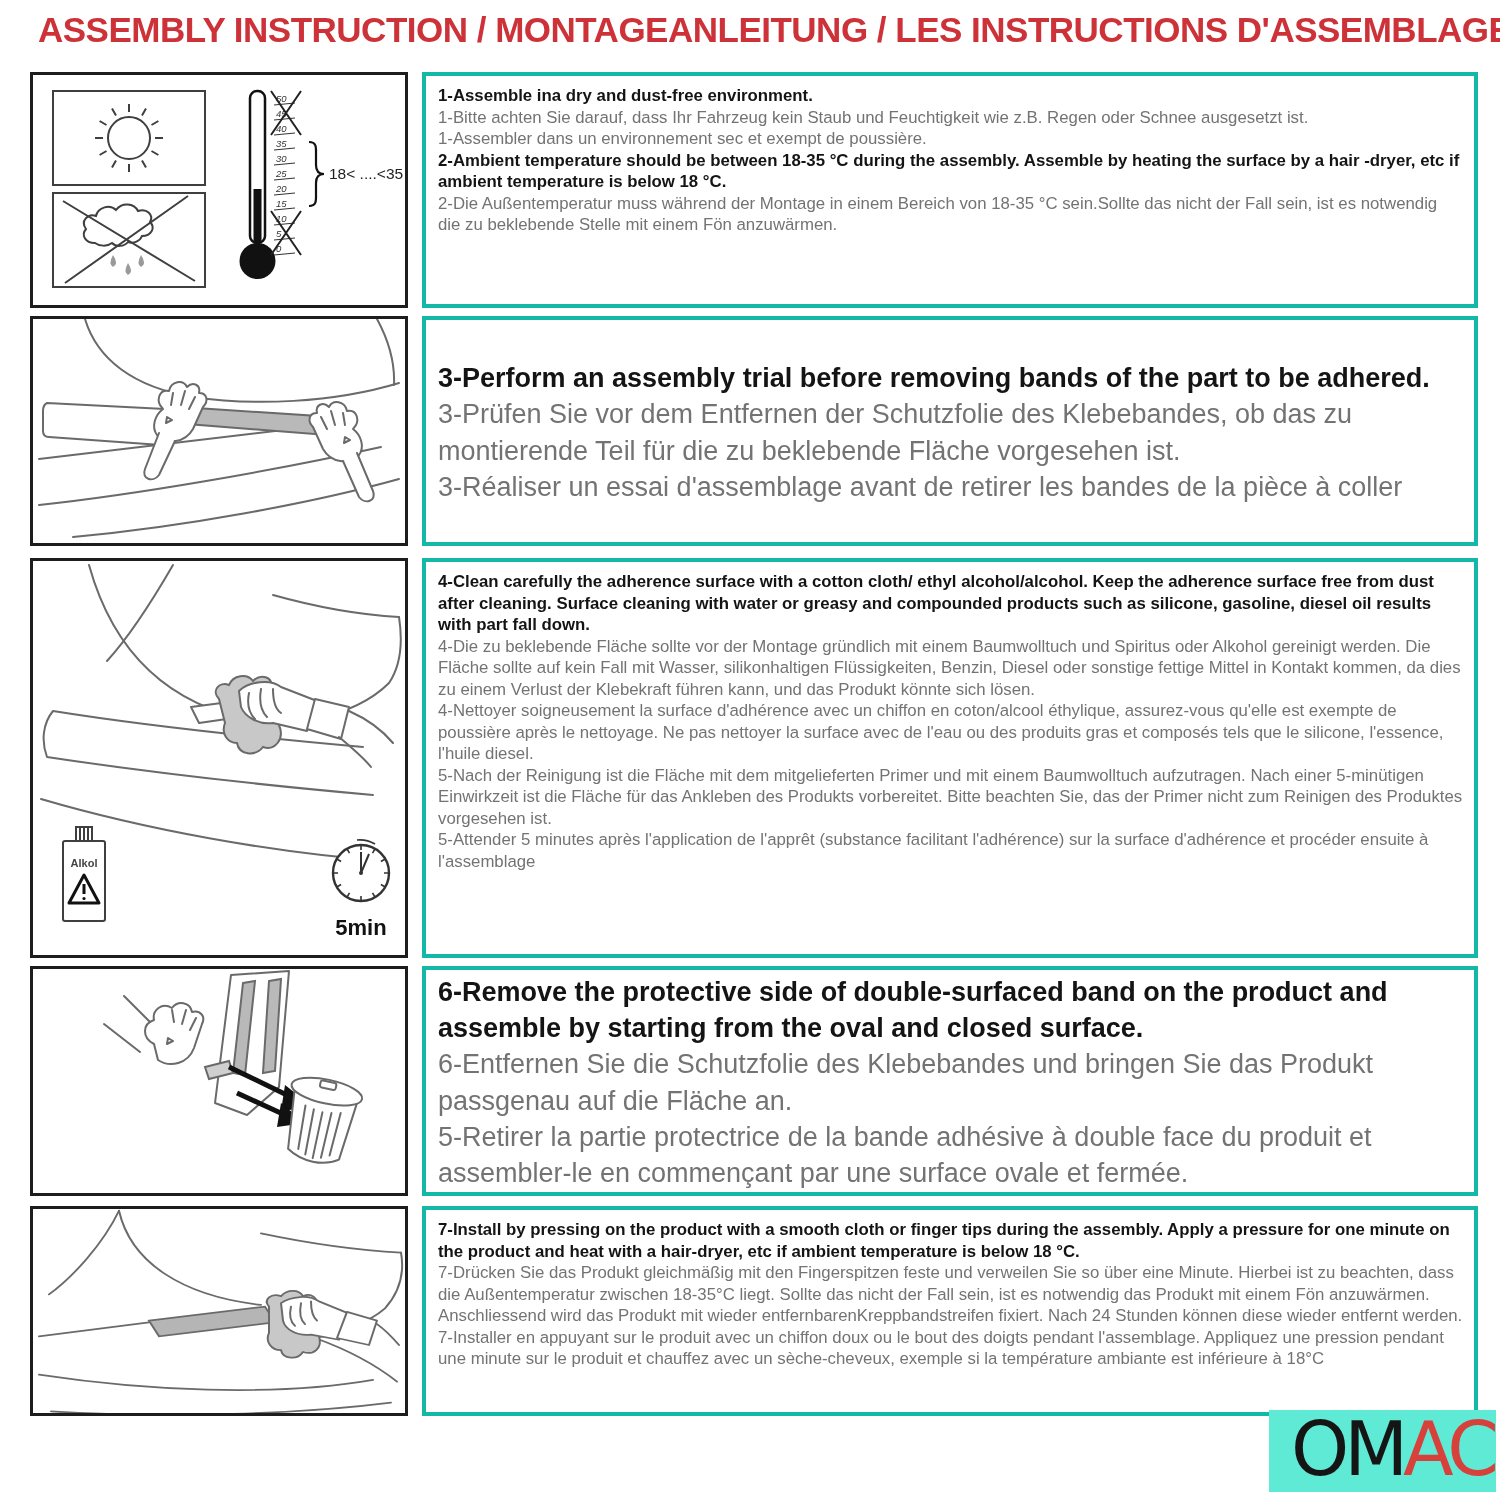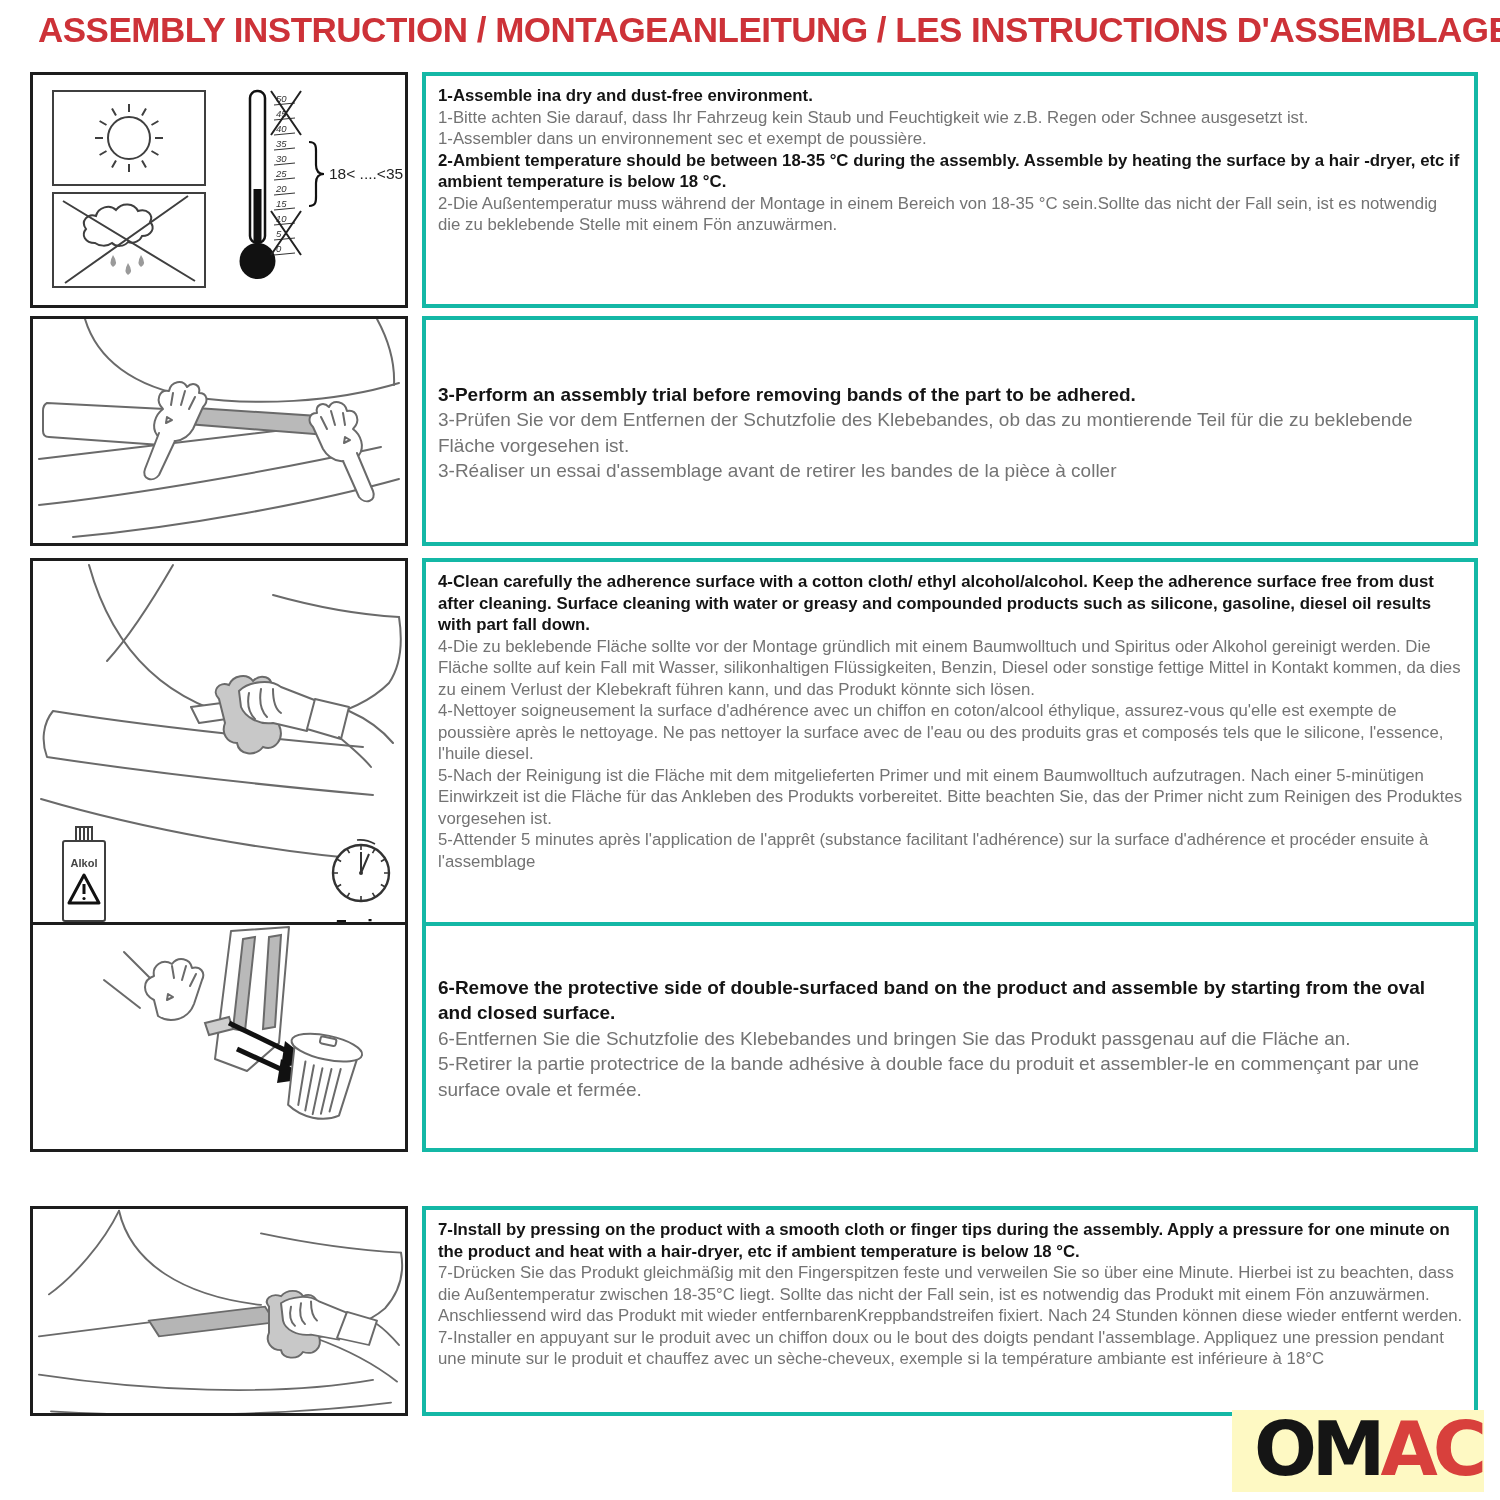--- a/index.html
+++ b/index.html
@@ -4,34 +4,34 @@
 <style>
   html,body{margin:0;padding:0;background:#fff;}
   .page{position:relative;width:1500px;height:1500px;background:#fff;overflow:hidden;
         font-family:"Liberation Sans",sans-serif;}
   .title{position:absolute;left:38px;top:10px;width:1440px;margin:0;
          font-size:35px;font-weight:bold;letter-spacing:-0.5px;color:#cd3238;white-space:nowrap;}
   .row{position:absolute;left:30px;right:22px;display:flex;gap:14px;}
   .r1{top:72px;height:236px}
   .r2{top:316px;height:230px}
   .r3{top:558px;height:400px}
-  .r4{top:922px;height:230px}
+  .r4{top:966px;height:230px}
   .r5{top:1206px;height:210px}
   .illus{flex:0 0 378px;border:3px solid #1d1d1d;background:#fff;box-sizing:border-box;}
   .illus svg{width:100%;height:100%;display:block;}
   .txt{flex:1;border:4px solid #14b8a6;background:#fff;box-sizing:border-box;
        padding:9px 10px 6px 12px;display:flex;flex-direction:column;overflow:hidden;}
   .vcenter{justify-content:center;}
   .fs-s{font-size:16.8px;line-height:1.28;}
-  .fs-l{font-size:19px;line-height:1.34;}
+  .fs-l{font-size:27px;line-height:1.34;}
   .txt p{margin:0;color:#737373;}
   .txt p.b{font-weight:bold;color:#141414;}
   .gap{margin-top:20px;}
-  .logo{position:absolute;right:16px;top:1410px;background:#fef9c3;padding:2px 2px 6px 22px;
-        font-family:"DejaVu Sans",sans-serif;font-weight:bold;font-size:74px;line-height:1;
+  .logo{position:absolute;right:4px;top:1410px;background:#5eead4;padding:2px 2px 6px 22px;
+        font-family:"DejaVu Sans",sans-serif;font-weight:normal;font-size:74px;line-height:1;
         letter-spacing:-5px;z-index:5;}
   .logo .lb{color:#151515;}
   .logo .lr{color:#d8403c;}
   .ln{fill:none;stroke:#6a6a6a;stroke-width:2;stroke-linecap:round;stroke-linejoin:round;}
   .lnf{fill:#fff;stroke:#6a6a6a;stroke-width:2;stroke-linecap:round;stroke-linejoin:round;}
   .dk{fill:none;stroke:#3f3f3f;stroke-width:2;}
   svg text{font-family:"Liberation Sans",sans-serif;}
 </style>
 </head>
 <body>

